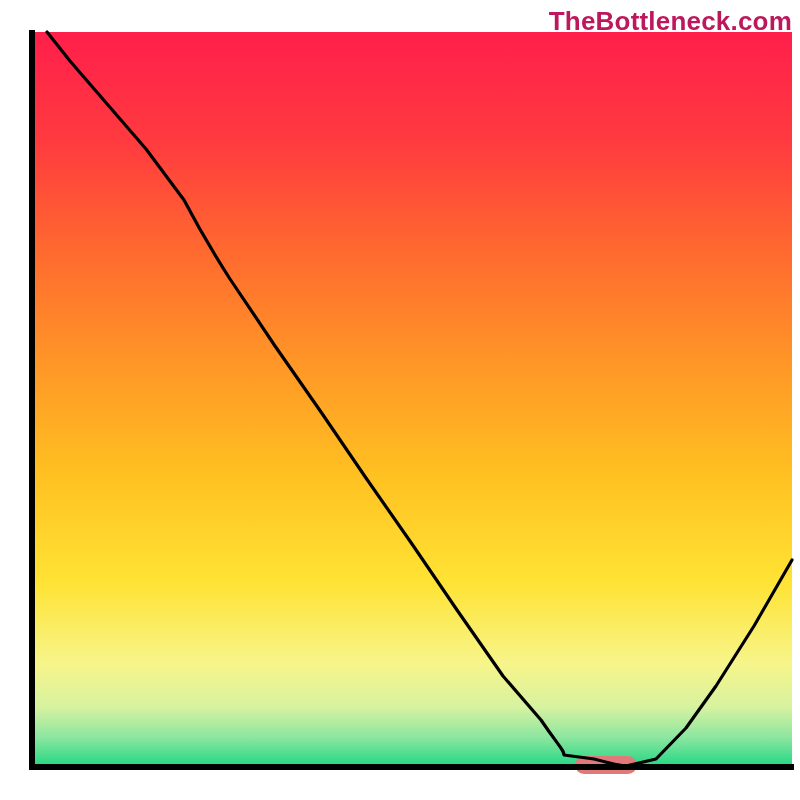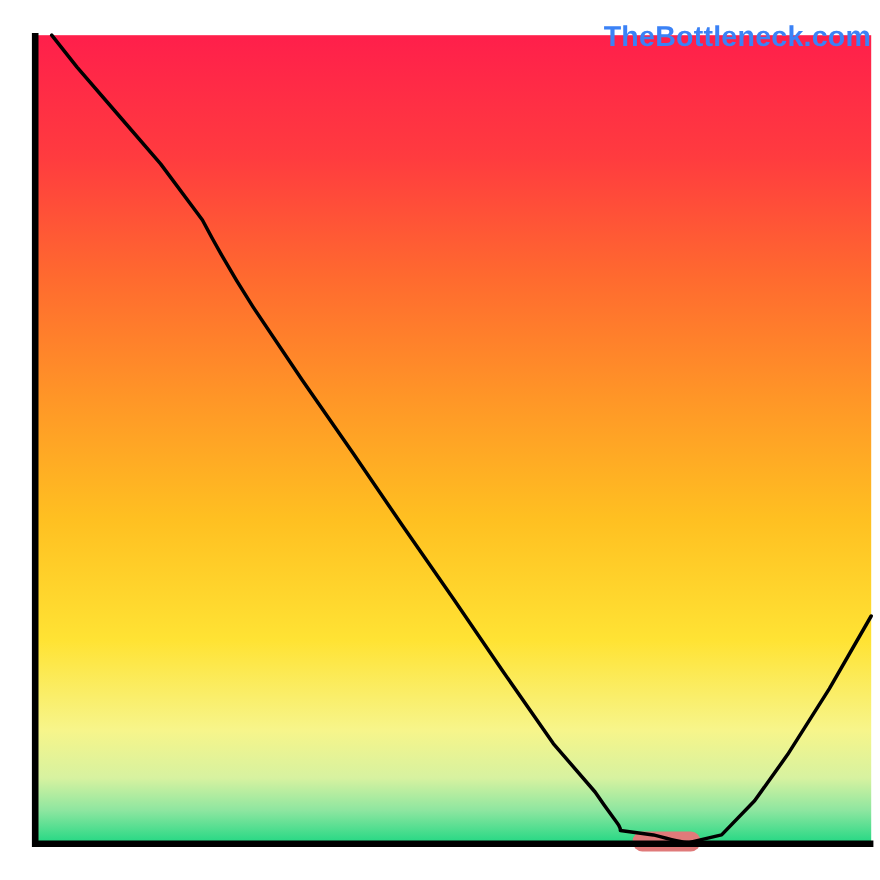--- a/index.html
+++ b/index.html
@@ -13,26 +13,26 @@
   .chart-container {
     position: relative;
     width: 800px;
     height: 800px;
   }
   svg {
     display: block;
   }
   .watermark {
     position: absolute;
-    top: 18px;
+    top: 6px;
     right: 8px;
     font-family: Arial, Helvetica, sans-serif;
     font-size: 26px;
     font-weight: 600;
-    color: #3b82f6;
+    color: #be185d;
     letter-spacing: 0.2px;
   }
 </style>
 </head>
 <body>
 
 <div class="chart-container">
   <svg width="800" height="800" viewBox="0 0 800 800">
     <defs>
       <linearGradient id="bg-grad" x1="0" y1="0" x2="0" y2="1">

